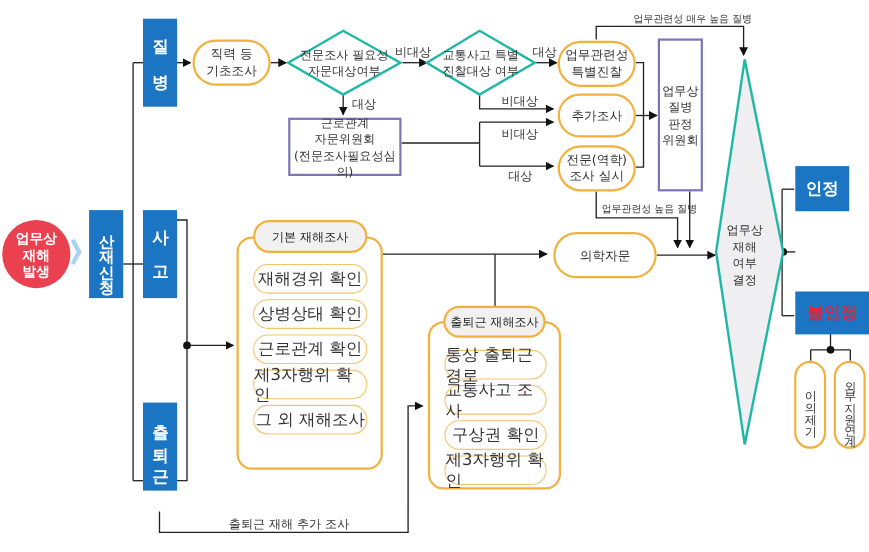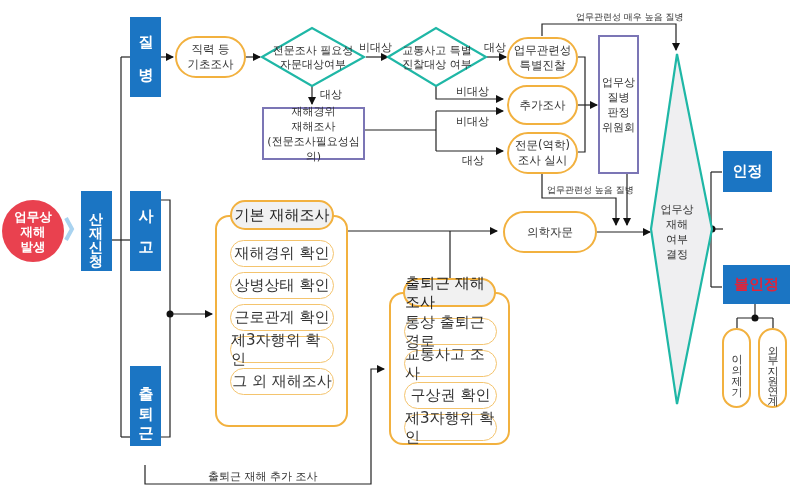--- a/index.html
+++ b/index.html
@@ -12,21 +12,21 @@
   .vtext { writing-mode:vertical-rl; text-orientation:upright; letter-spacing:2px; }
   .pill { border:2.5px solid #f2b13f; border-radius:22px; background:#fff;
           display:flex; align-items:center; justify-content:center; text-align:center;
           font-size:11.5px; line-height:15px; color:#333; }
   .subpill { border:1.5px solid #f4c46e; border-radius:14px; background:#fff;
              display:flex; align-items:center; justify-content:center;
              font-size:15px; color:#333; }
   .group { border:2.5px solid #f2b13f; border-radius:14px; background:#fff; }
   .grouphead { border:2.5px solid #f2b13f; border-radius:16px; background:#f1f1f1;
                display:flex; align-items:center; justify-content:center;
-               font-size:15px; color:#222; font-weight:bold; }
+               font-size:11px; color:#222; font-weight:bold; }
   .purplebox { border:2.5px solid #7b75b5; background:#fff;
                display:flex; align-items:center; justify-content:center; text-align:center;
                font-size:11px; line-height:15px; color:#333; }
   .label { font-size:11px; color:#333; white-space:nowrap; }
   .smalllabel { font-size:9px; color:#333; white-space:nowrap; }
   .diatext { font-size:11px; line-height:14px; text-align:center; color:#333; }
 </style>
 </head>
 <body>
 
@@ -133,22 +133,22 @@
 <div class="abs diatext" style="left:268px;top:44px;width:90px;">
   <div>전문조사 필요성</div>
   <div>자문대상여부</div>
 </div>
 <div class="abs diatext" style="left:392px;top:44px;width:90px;">
   <div>교통사고 특별</div>
   <div>진찰대상 여부</div>
 </div>
 <div class="abs purplebox" style="left:262px;top:107px;width:103px;height:53px;">
   <div>
-      <div>재해경위</div>
-  <div>재해조사</div>
+      <div>근로관계</div>
+  <div>자문위원회</div>
   <div>(전문조사필요성심의)</div>
     </div>
 </div>
 <div class="abs pill" style="left:507px;top:37px;width:71px;height:42px;">
   <div>
       <div>업무관련성</div>
   <div>특별진찰</div>
     </div>
 </div>
 <div class="abs pill" style="left:507px;top:85px;width:71px;height:40px;">

